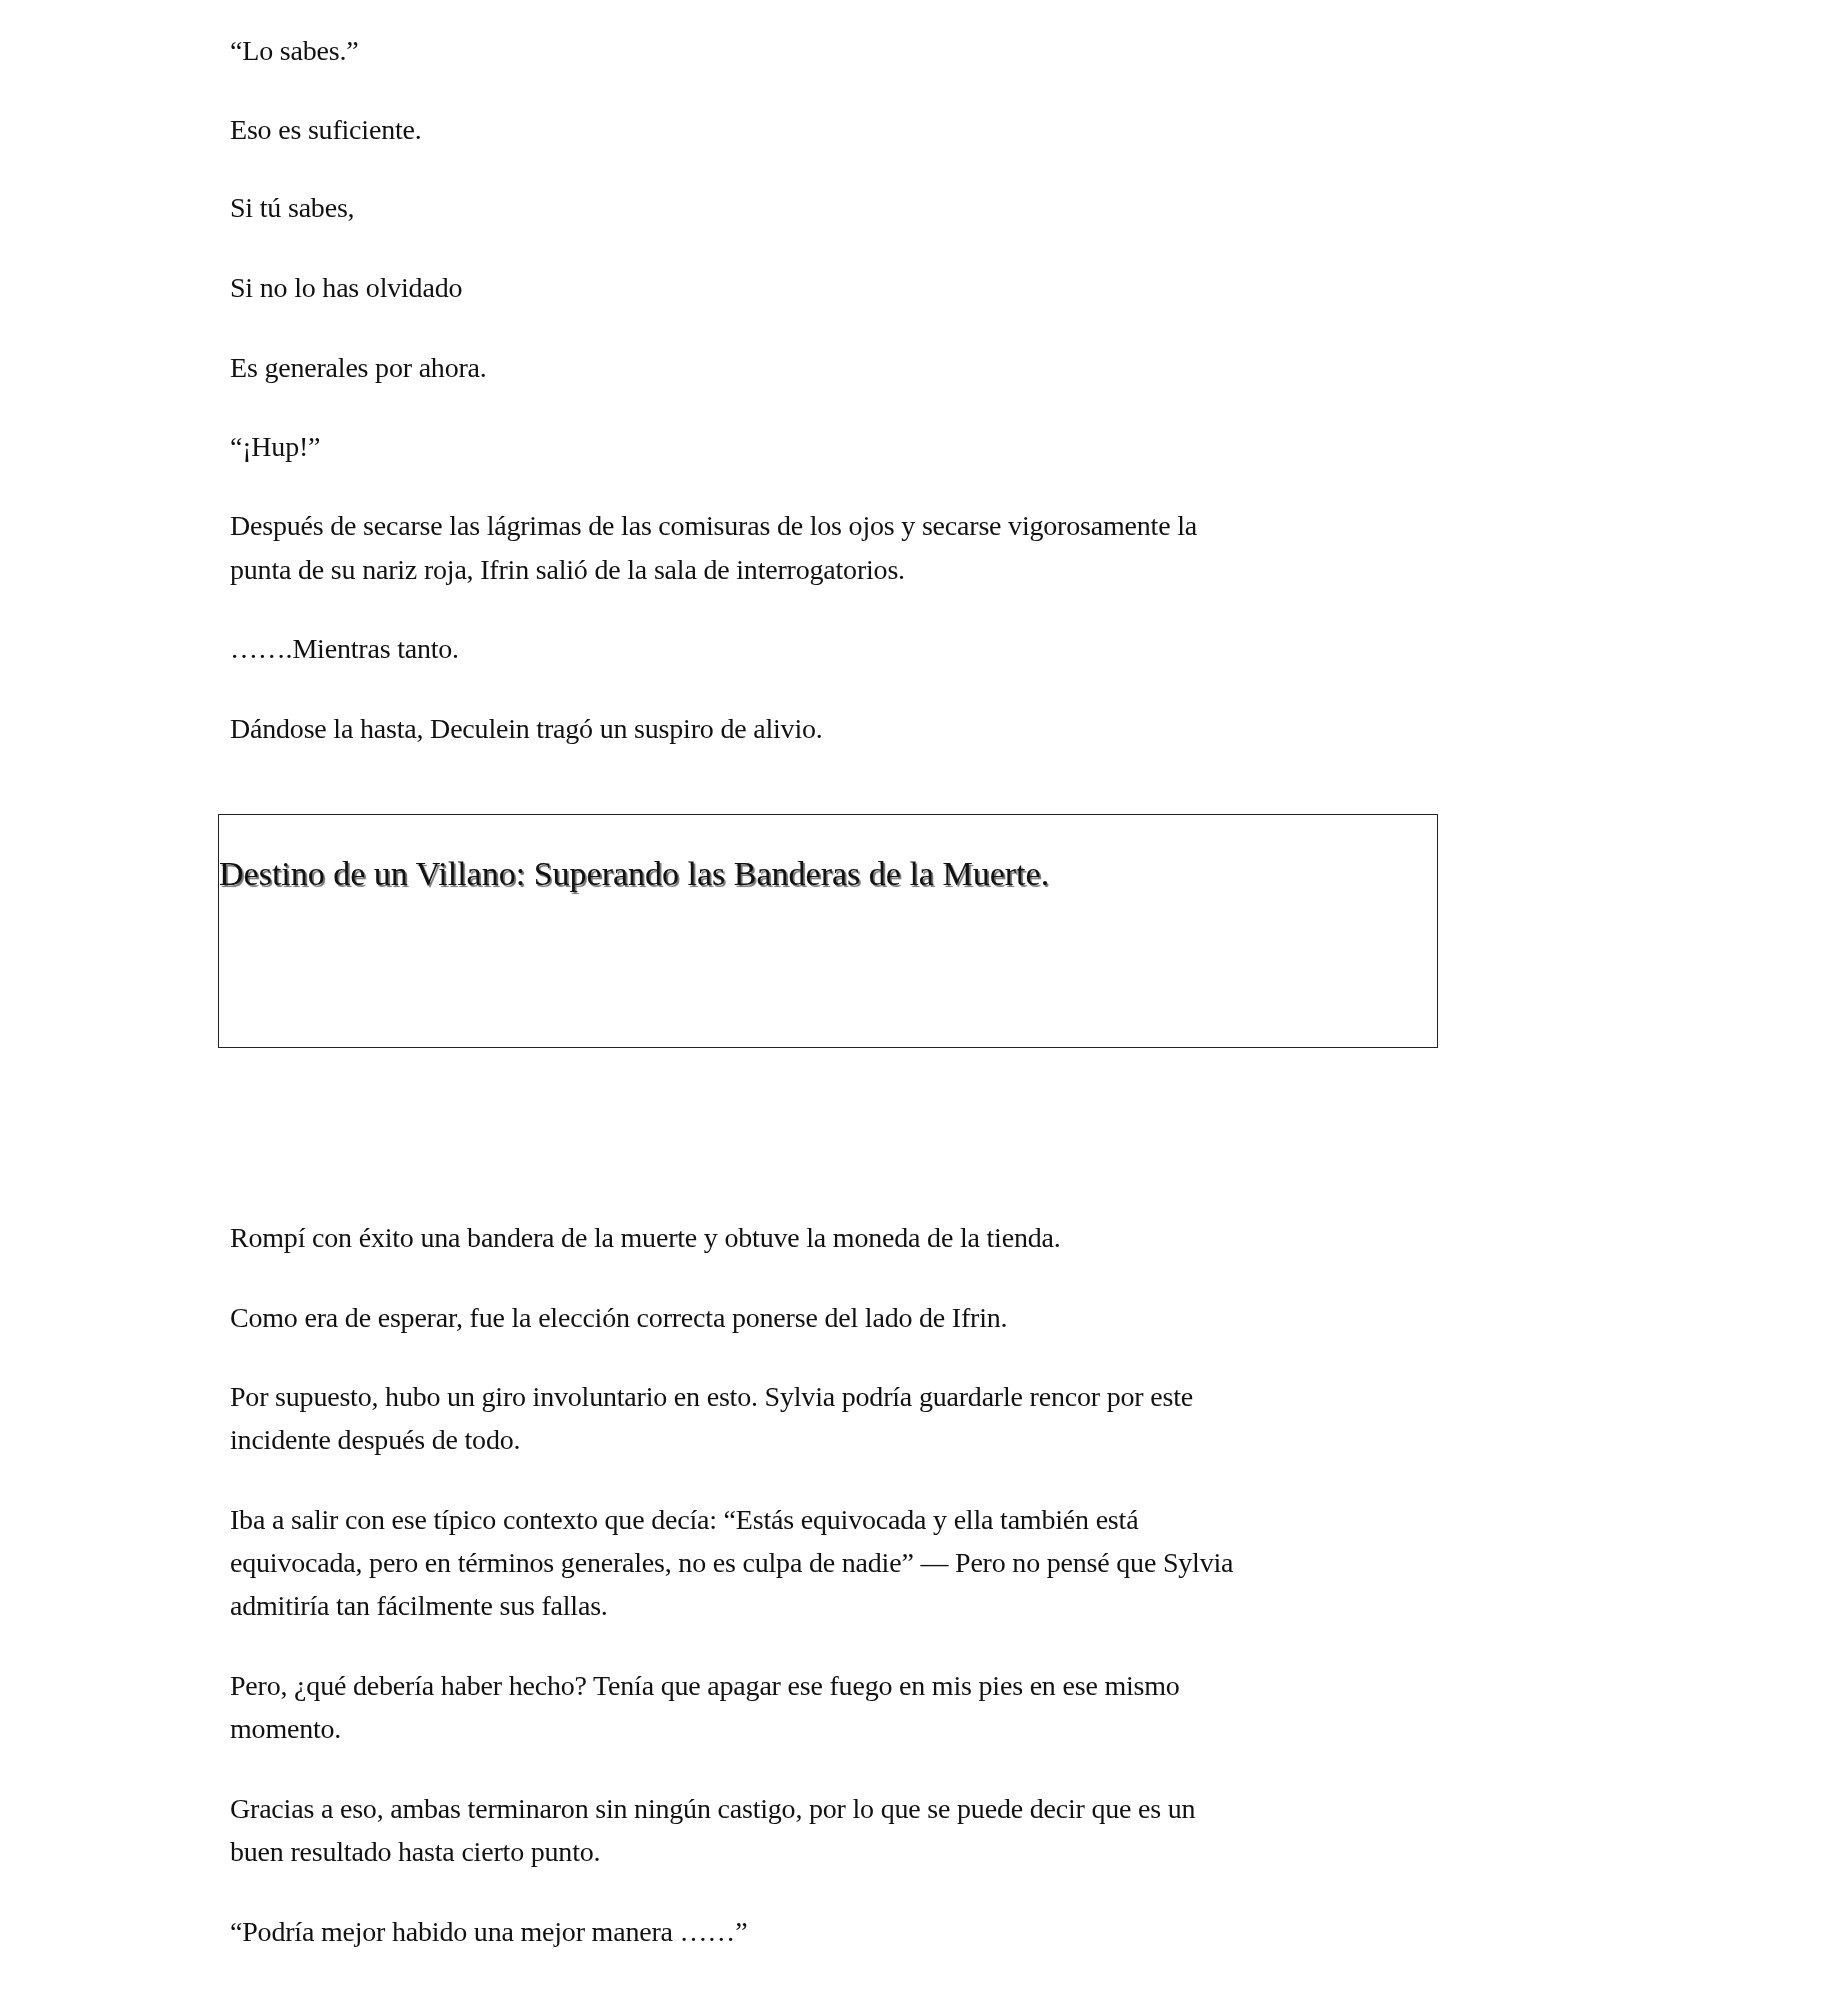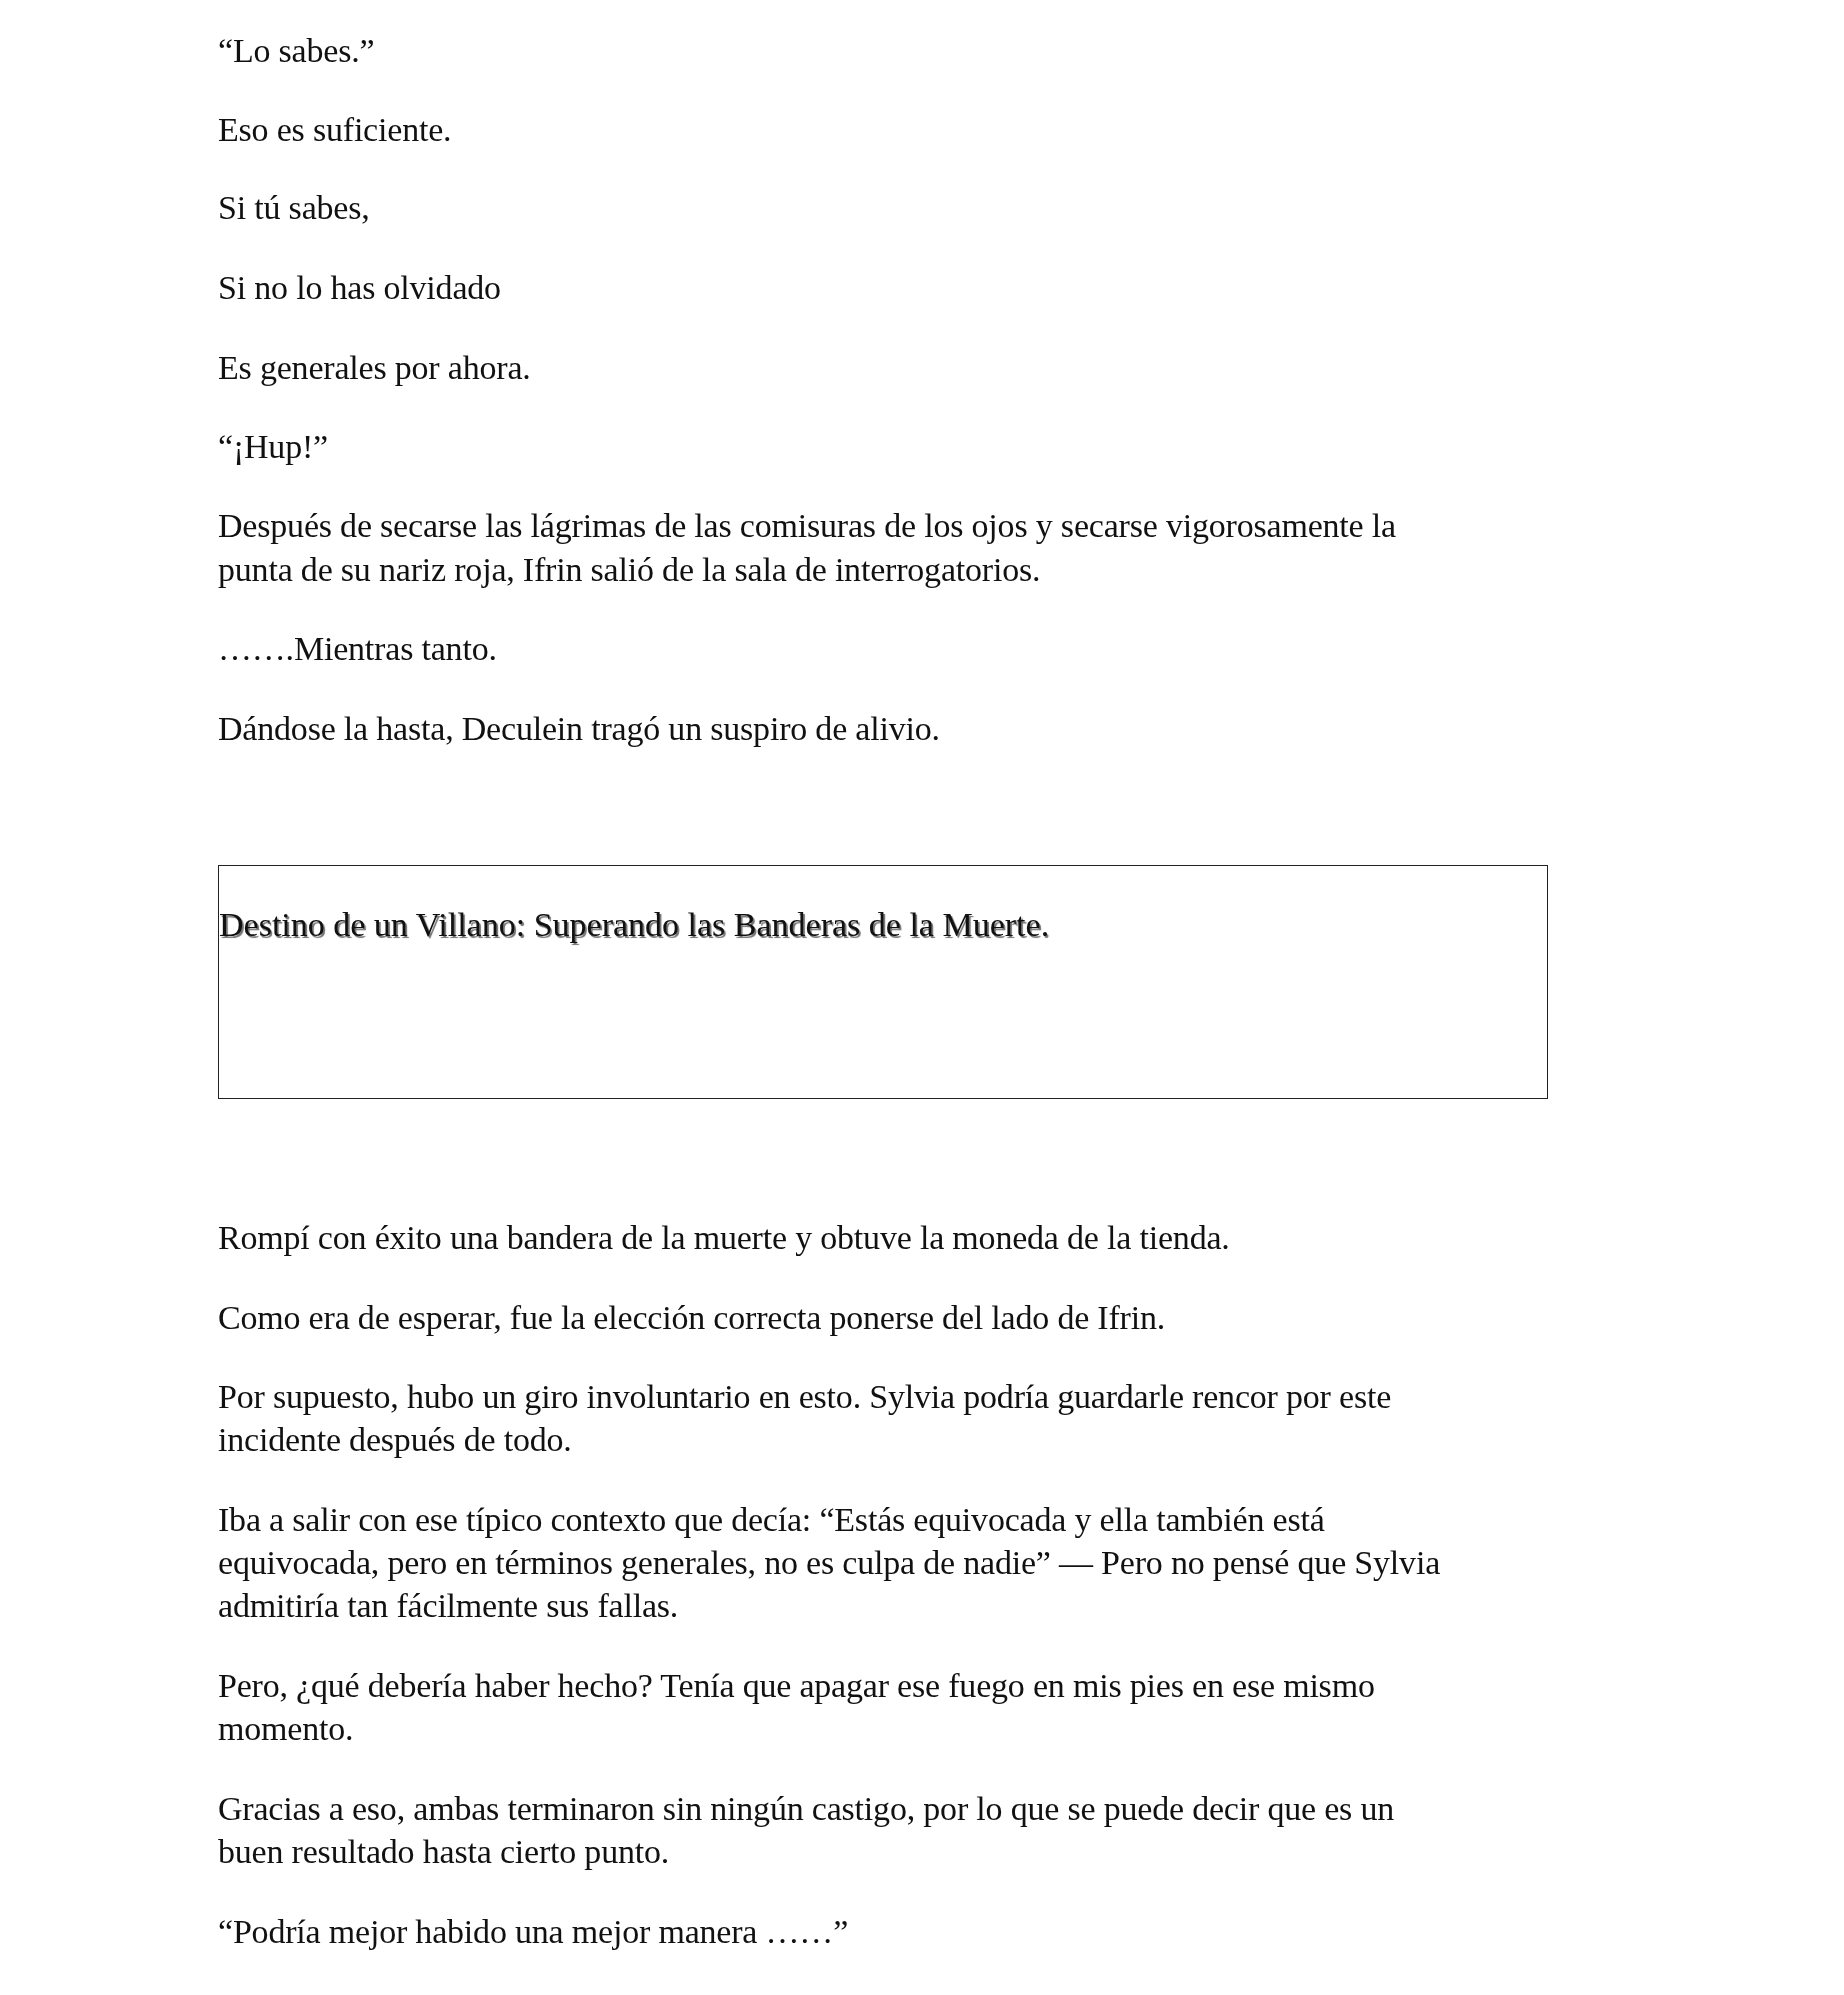--- a/index.html
+++ b/index.html
@@ -16,33 +16,33 @@
       color: #111111;
     }
     .page {
       position: absolute;
       left: 218px;
       top: 0;
       width: 1424px;
     }
     .p {
       position: absolute;
-      left: 0;
+      left: 12px;
       margin: 0;
-      font-size: 34px;
+      font-size: 28px;
       line-height: 44px;
       white-space: nowrap;
       letter-spacing: -0.2px;
     }
     .i { }
     .box {
       position: absolute;
       left: 0;
-      top: 865px;
-      width: 1330px;
+      top: 814px;
+      width: 1220px;
       height: 234px;
       border: 1.7px solid #222222;
       box-sizing: border-box;
     }
     .box-row {
       height: 116px;
       position: relative;
       box-sizing: border-box;
     }
     .box-row + .box-row {

